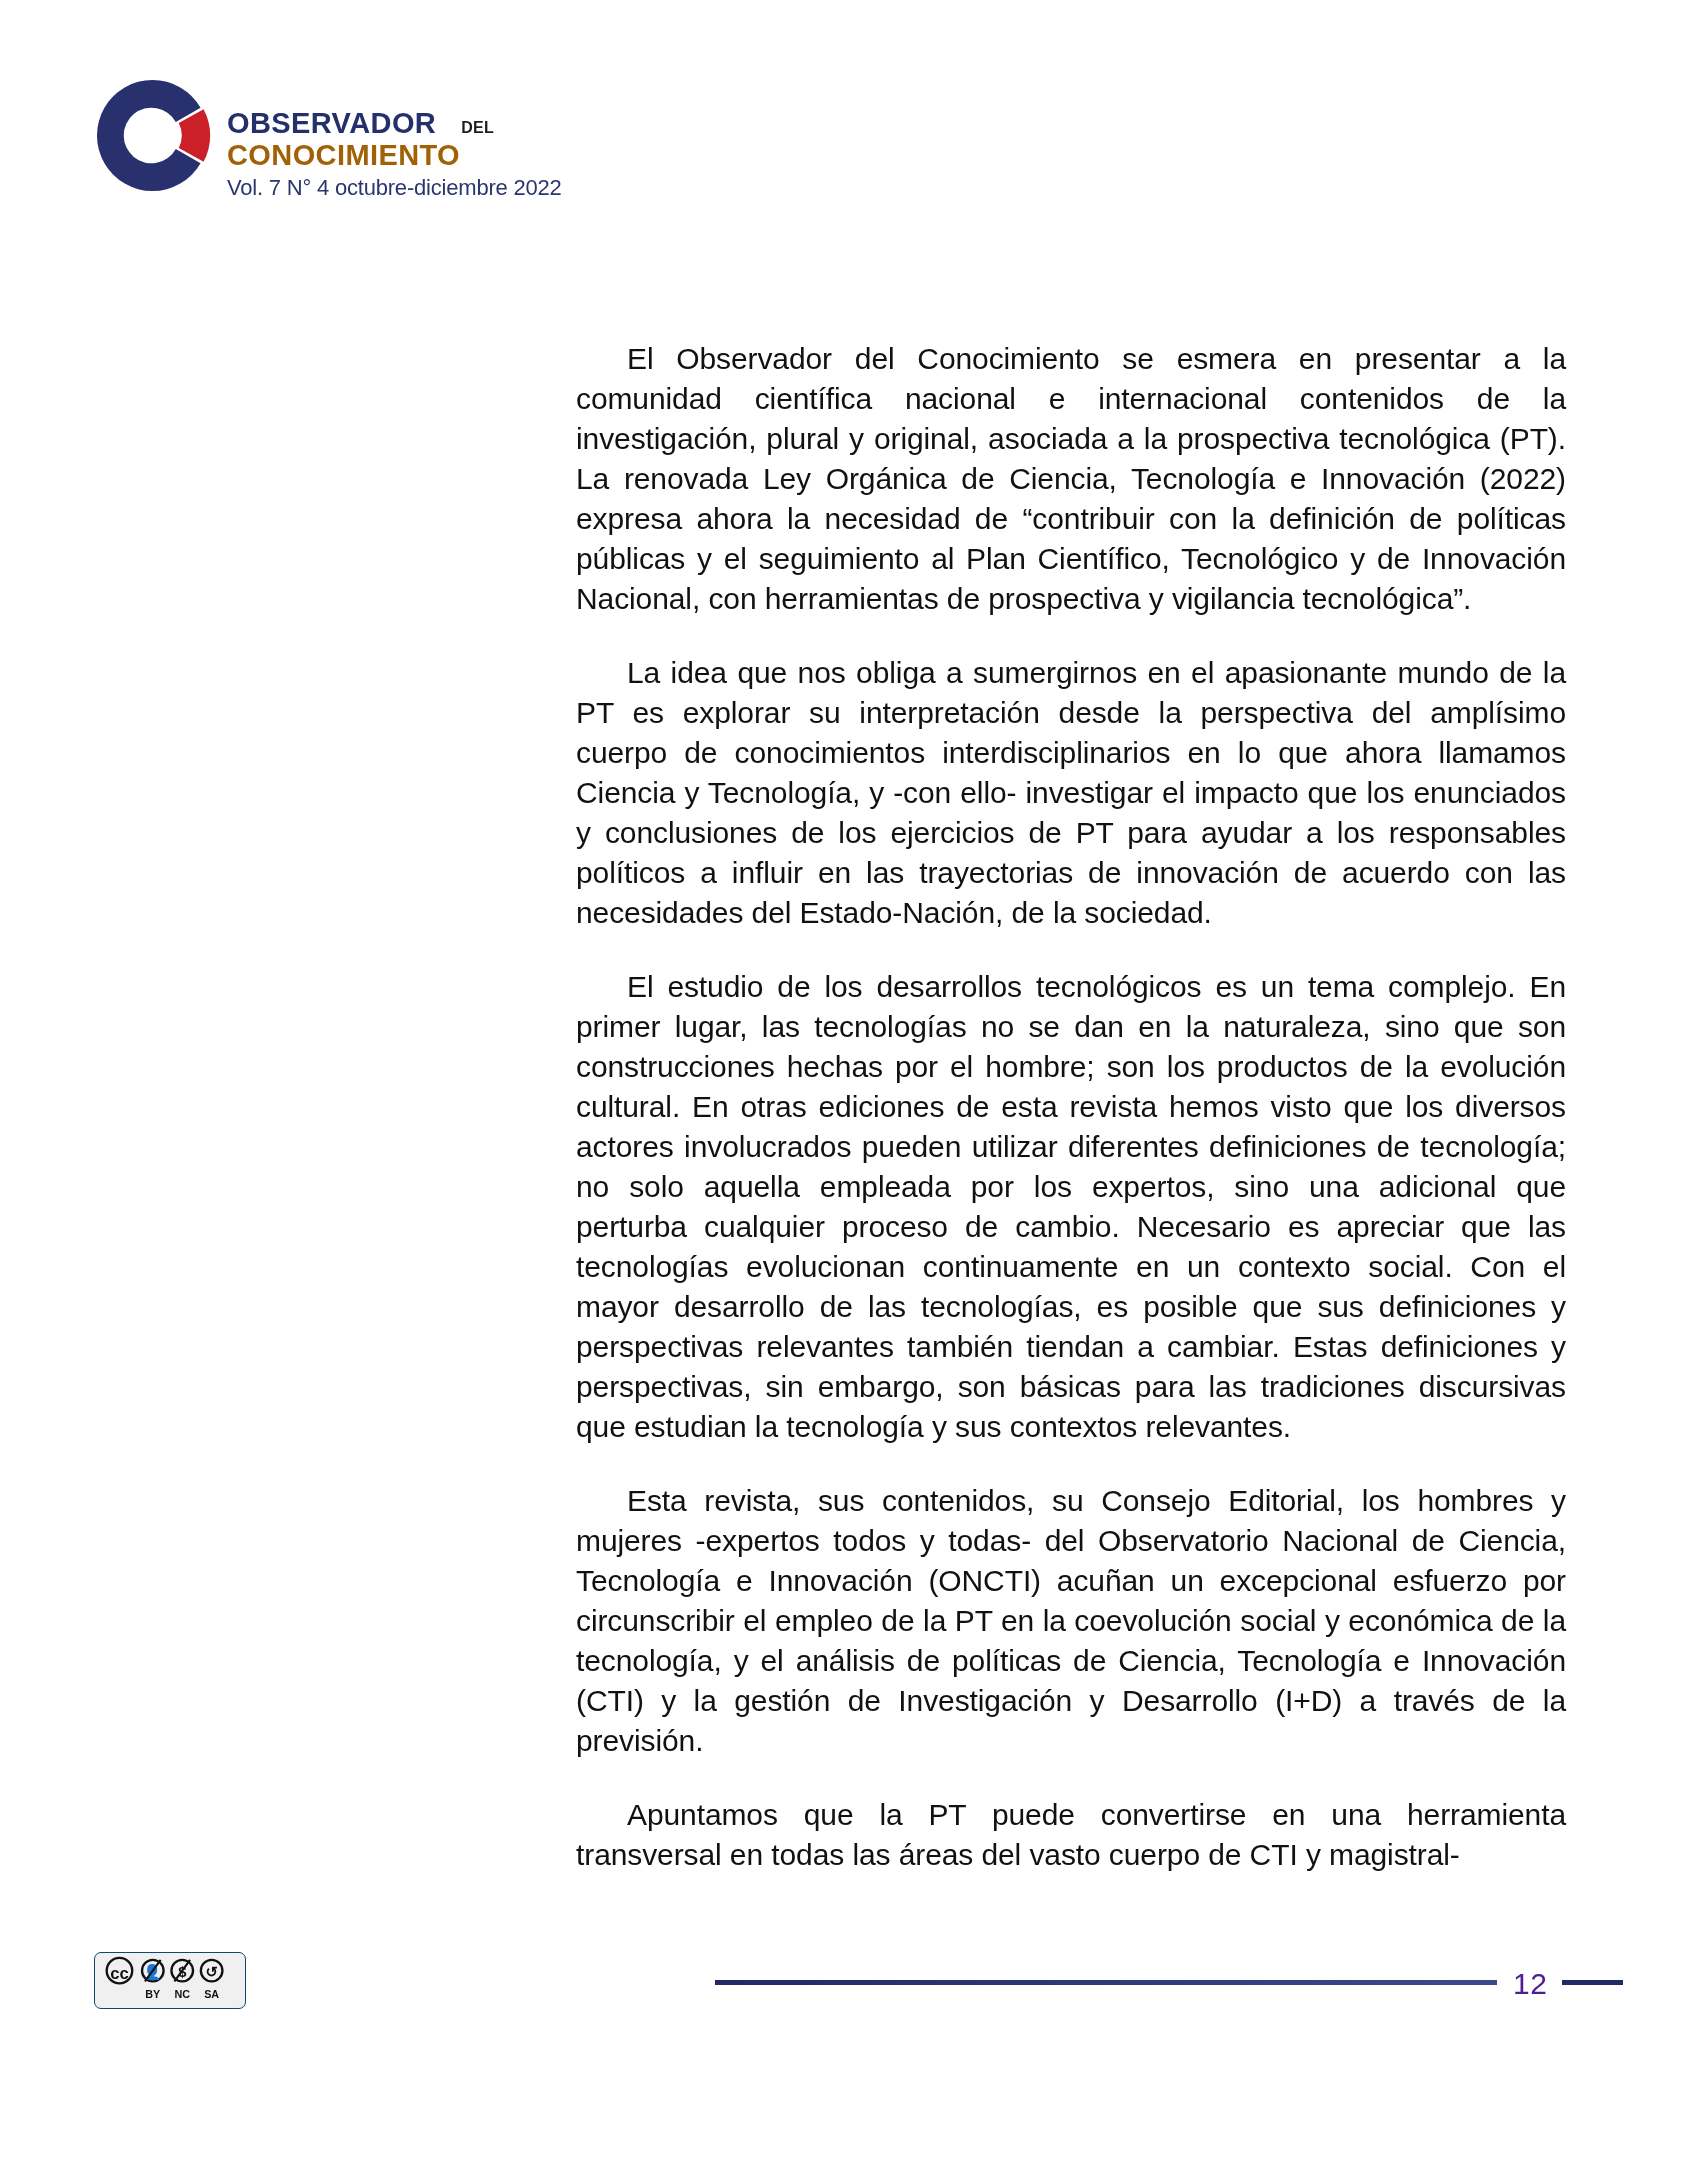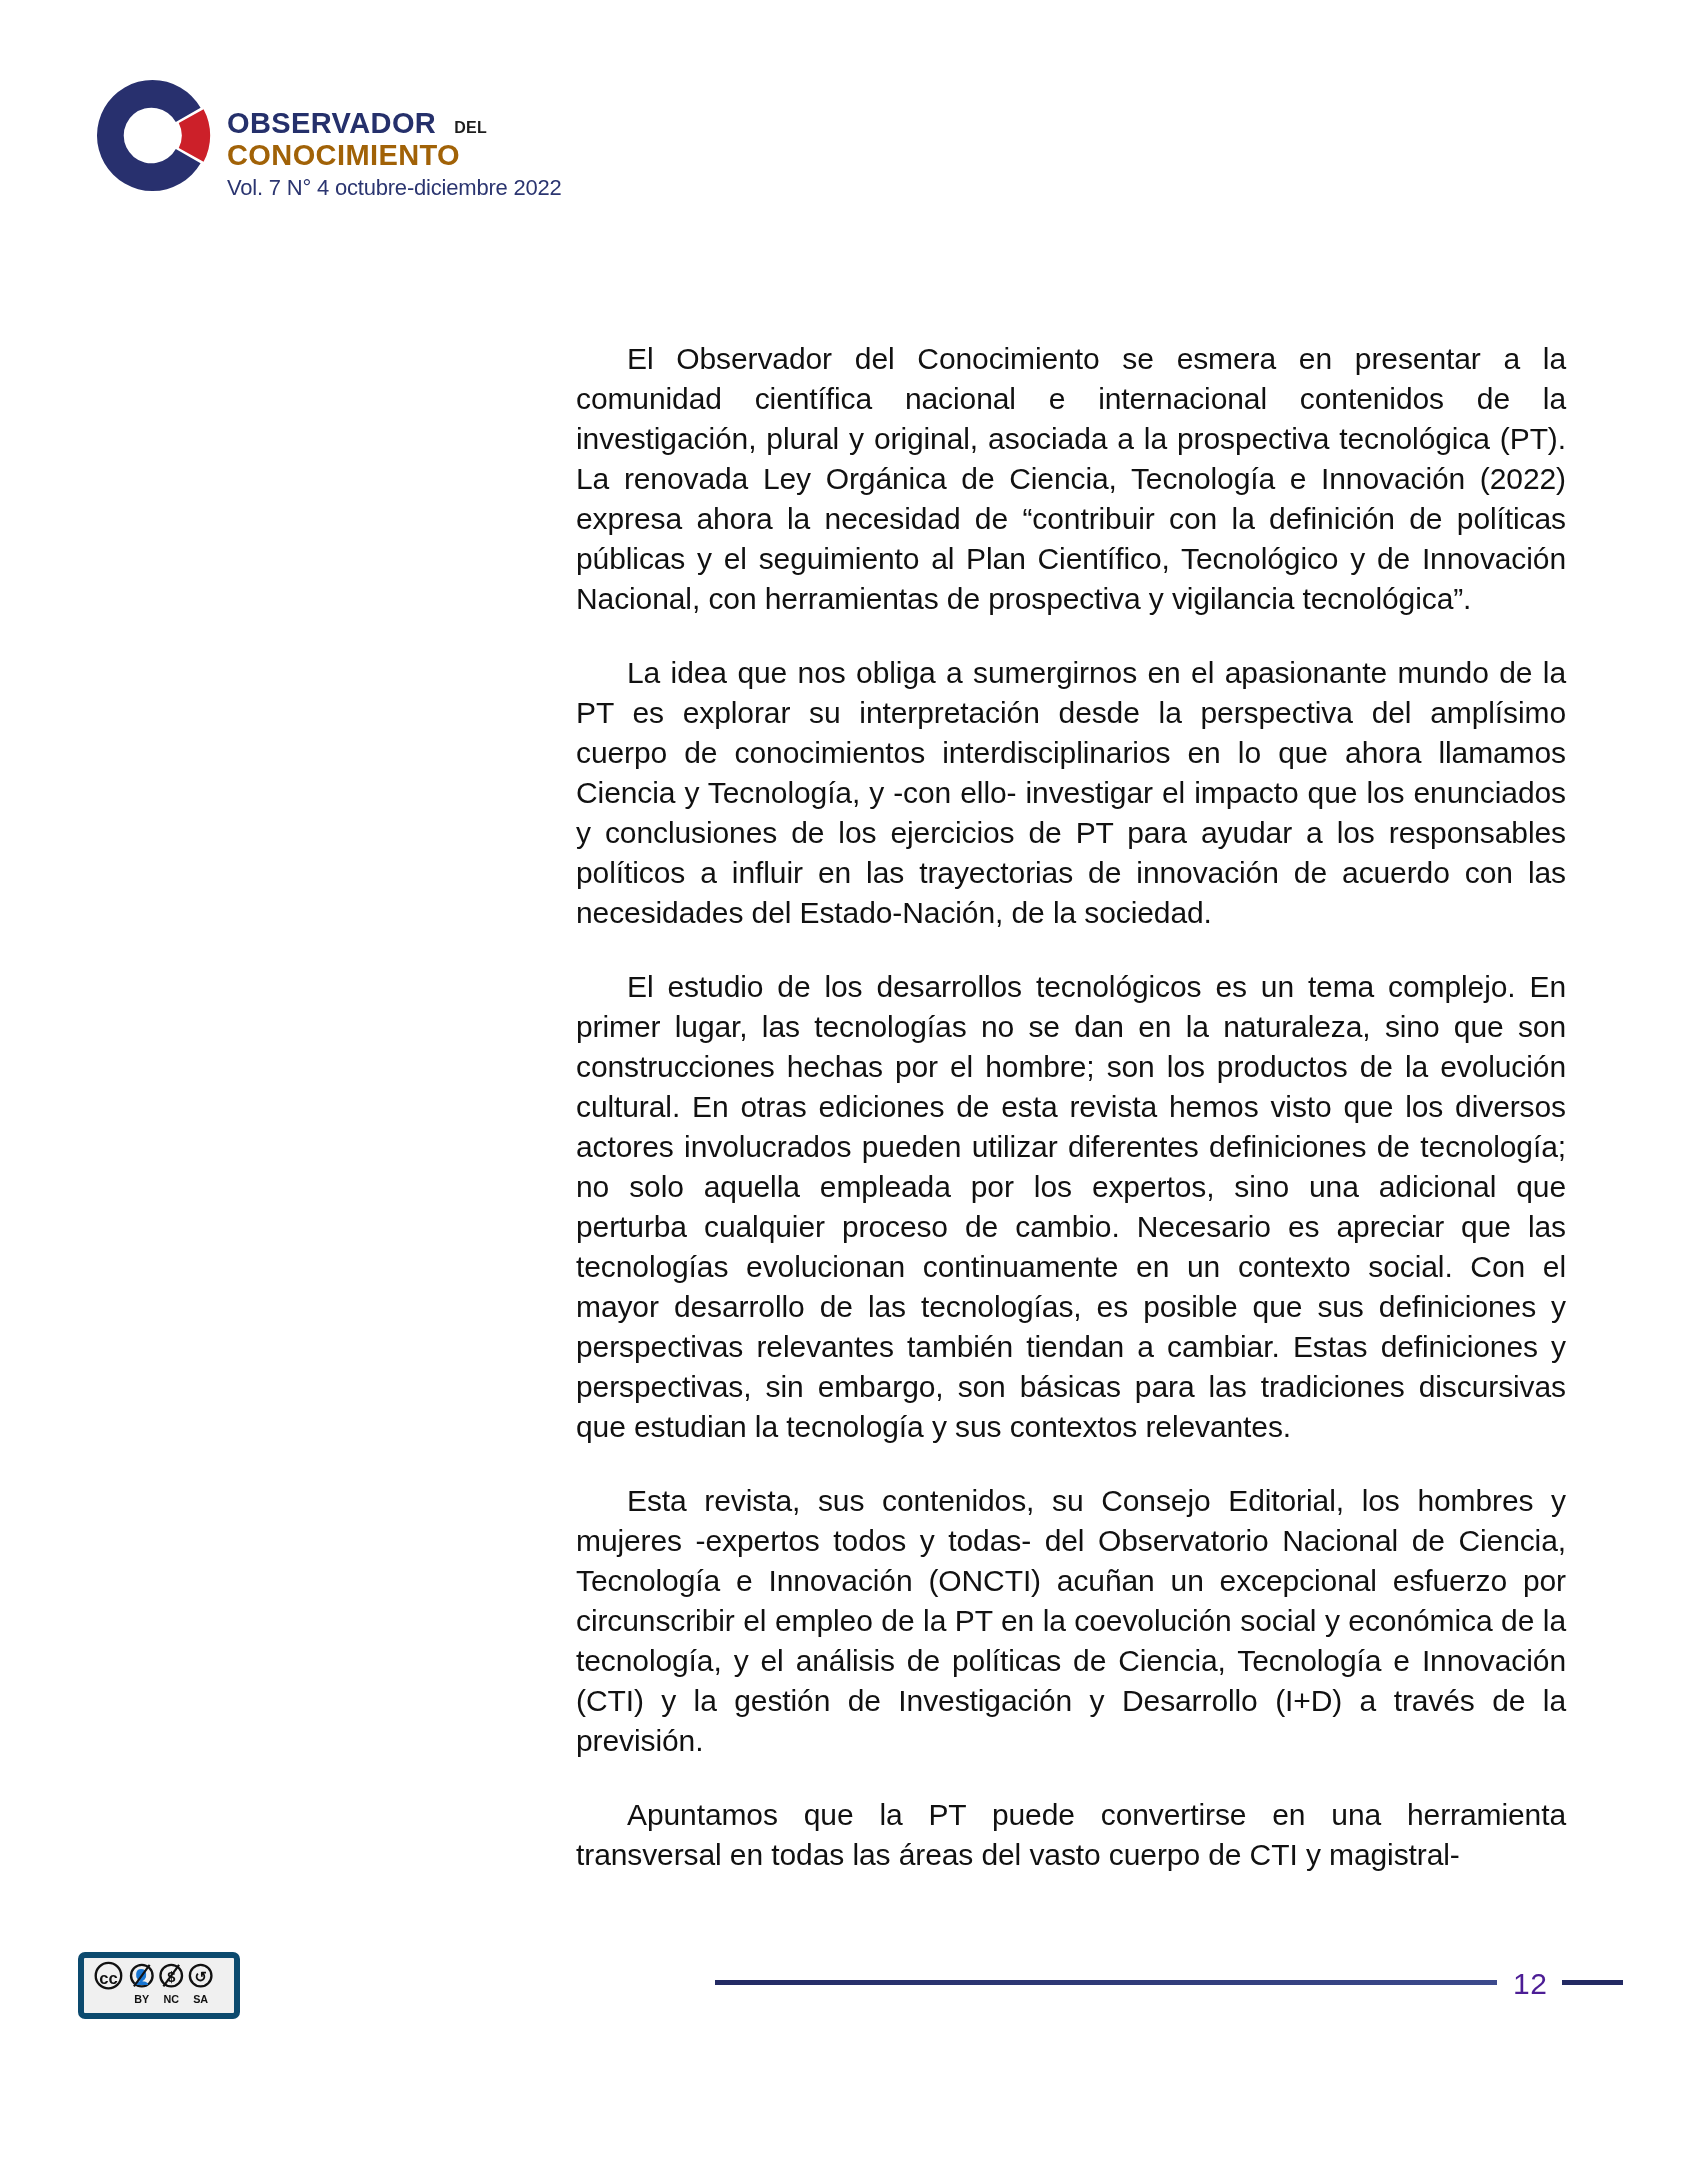--- a/index.html
+++ b/index.html
@@ -34,21 +34,21 @@
     display:flex;align-items:baseline;
     line-height:1;
   }
   .brand-observador{
     font-size:29px;font-weight:bold;letter-spacing:0.4px;
     color:#25306b;
     font-family:"Liberation Sans", sans-serif;
   }
   .brand-del{
     font-size:16px;font-weight:bold;letter-spacing:0.3px;
-    color:#1d1d1d;margin-left:18px;
+    color:#1d1d1d;margin-left:25px;
   }
   .brand-conocimiento{
     font-size:29px;font-weight:bold;letter-spacing:0.4px;
     color:#a16207;line-height:1.05;margin-top:2px;
   }
   .brand-vol{
     font-size:22px;color:#2b3570;margin-top:5px;
     letter-spacing:-0.2px;
   }
 
@@ -77,24 +77,24 @@
     color:#111111;
     hyphens:manual;
   }
   .para:last-child{margin-bottom:4px;}
 
   
   .footer{
     position:absolute;left:0;right:0;top:1940px;height:158px;
   }
   .cc-badge{
-    position:absolute;left:78px;top:12px;
+    position:absolute;left:94px;top:12px;
     width:150px;height:55px;
     background:#f0f0f0;
-    border:6px solid #0c4a6e;
+    border:1px solid #0c4a6e;
     border-radius:7px;
     overflow:hidden;
   }
   .cc-badge svg{display:block;}
 
   .legal{
     position:absolute;left:281px;top:14px;
     font-size:22px;font-weight:bold;line-height:31px;
     color:#111;
     letter-spacing:-0.1px;

